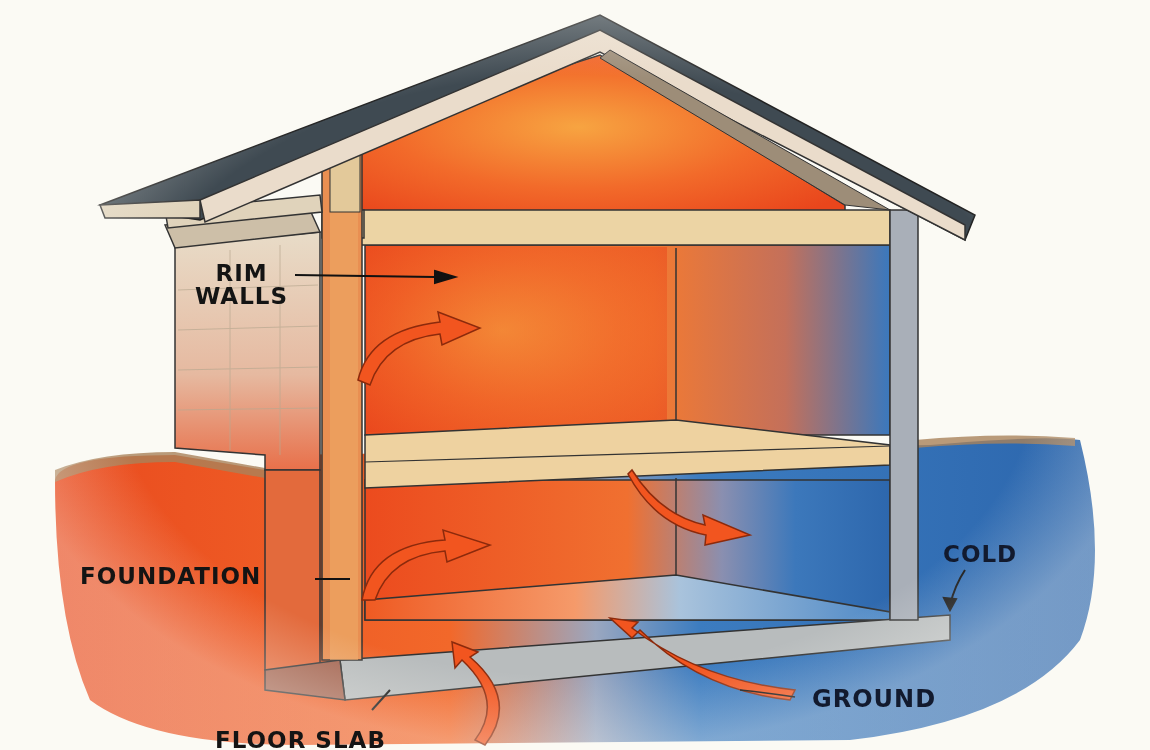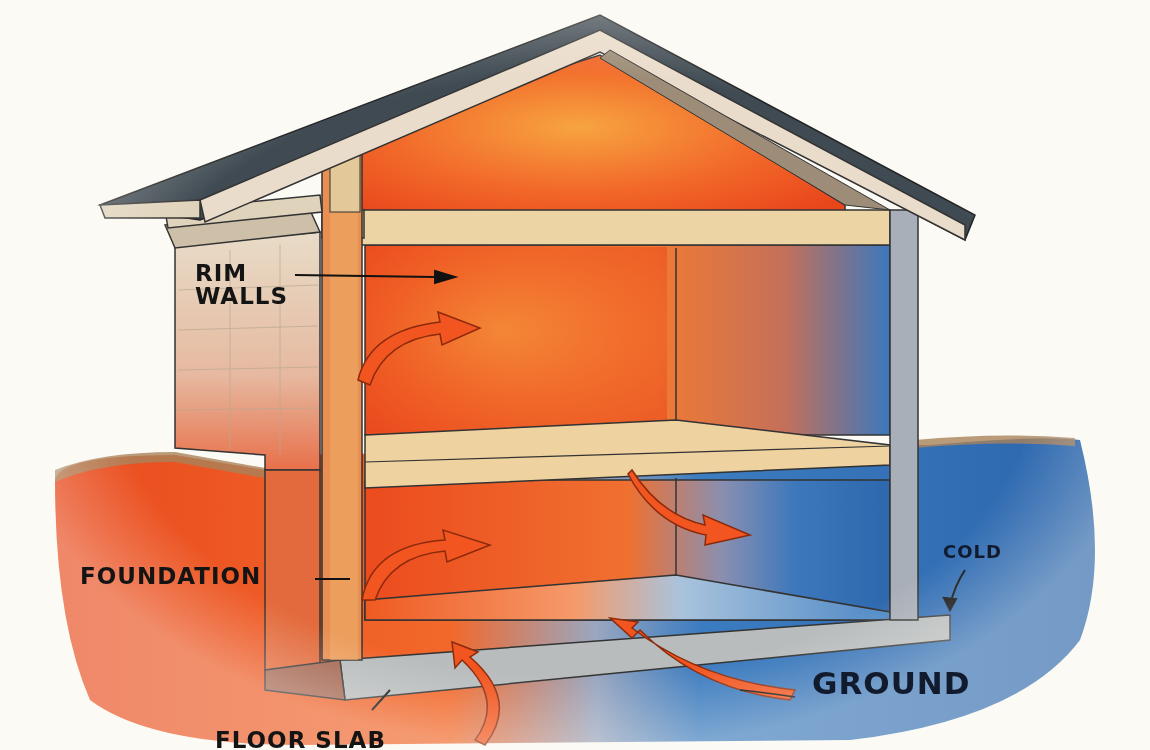--- a/index.html
+++ b/index.html
@@ -1,18 +1,18 @@
 <!DOCTYPE html>
 <html><head>
 <meta charset="utf-8">
 <style>
   html, body { margin:0; padding:0; background:#fbfaf4; }
   body { width:1150px; height:750px; overflow:hidden; position:relative; font-family:"Liberation Sans", sans-serif; }
   #diagram { position:absolute; left:0; top:0; width:1150px; height:750px; }
-  .label { position:absolute; font-family:"DejaVu Sans", sans-serif; font-weight:bold; color:#141414; letter-spacing:1px; line-height:1.0; }
+  .label { position:absolute; font-family:"DejaVu Sans", sans-serif; font-weight:bold; color:#141414; letter-spacing:1px; line-height:1.0; text-align:center; }
   .lbl-cold, .lbl-ground { color:#121a2e; }
 </style>
 </head>
 <body>
 
 <svg id="diagram" viewBox="0 0 1150 750" xmlns="http://www.w3.org/2000/svg">
   <defs>
     <radialGradient id="warmGlow" cx="0.45" cy="0.45" r="0.7">
       <stop offset="0" stop-color="#f7a441"></stop>
       <stop offset="0.55" stop-color="#f26a2a"></stop>
@@ -151,15 +151,15 @@
   <div>RIM</div>
   <div>WALLS</div>
 </div>
 
 <div class="label" style="left:80px; top:565px; font-size:23px;">
   <div>FOUNDATION</div>
 </div>
 
 <div class="label" style="left:215px; top:716px; font-size:23px;margin-top:13px;">FLOOR SLAB</div>
 
-<div class="label lbl-cold" style="left:943px; top:543px; font-size:18px;">COLD</div>
+<div class="label lbl-cold" style="left:943px; top:543px; font-size:23px;">COLD</div>
 
-<div class="label lbl-ground" style="left:812px; top:668px; font-size:31px;">GROUND</div>
+<div class="label lbl-ground" style="left:812px; top:687px; font-size:24px;">GROUND</div>
 
 </body></html>

